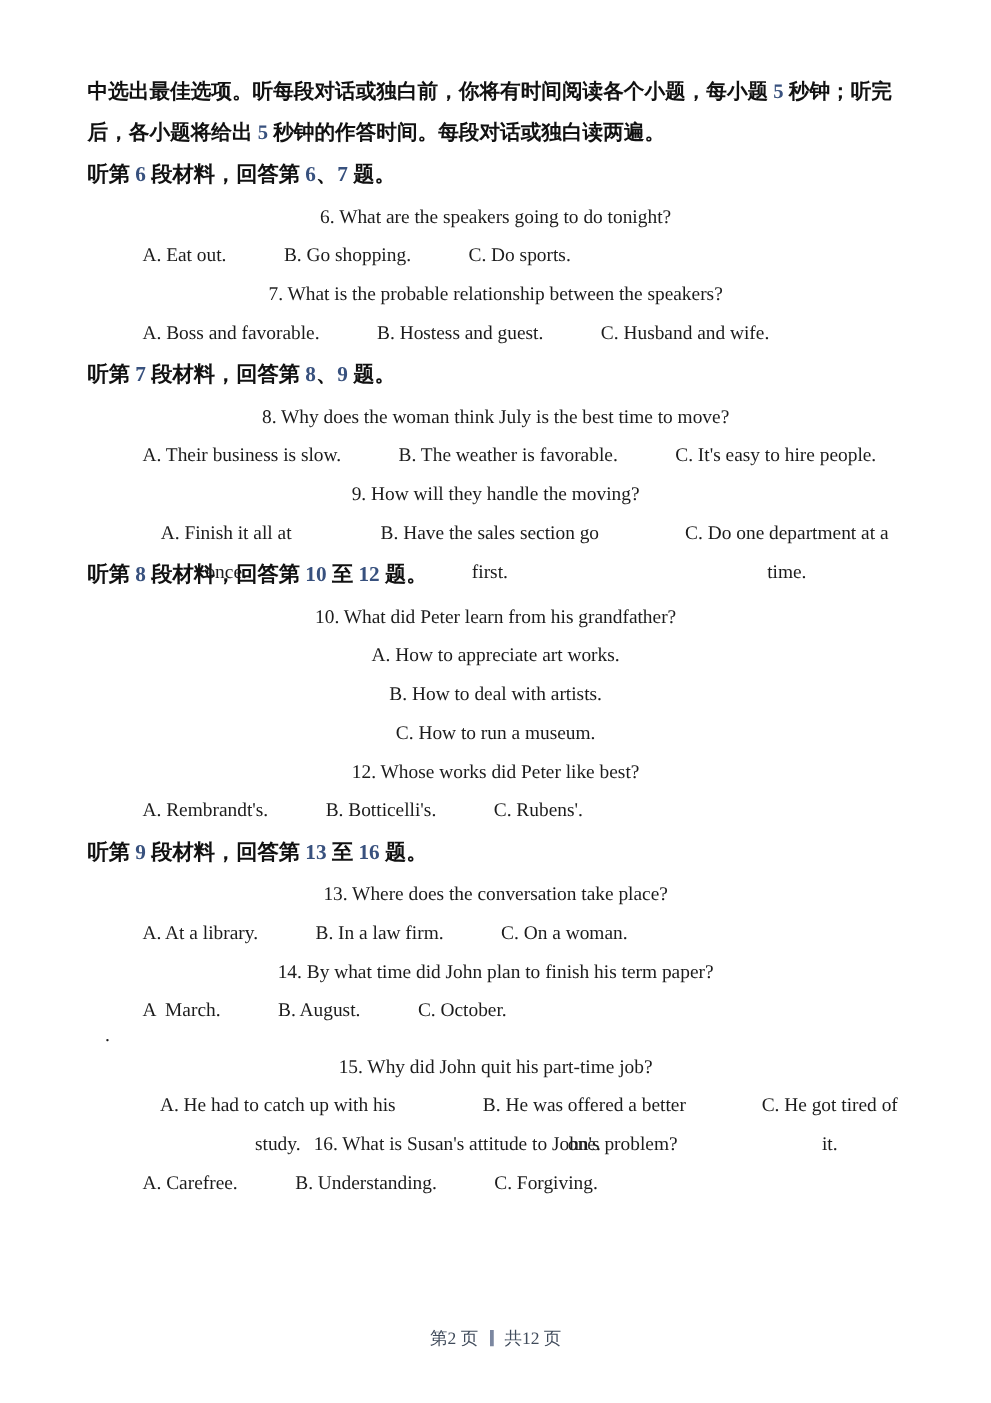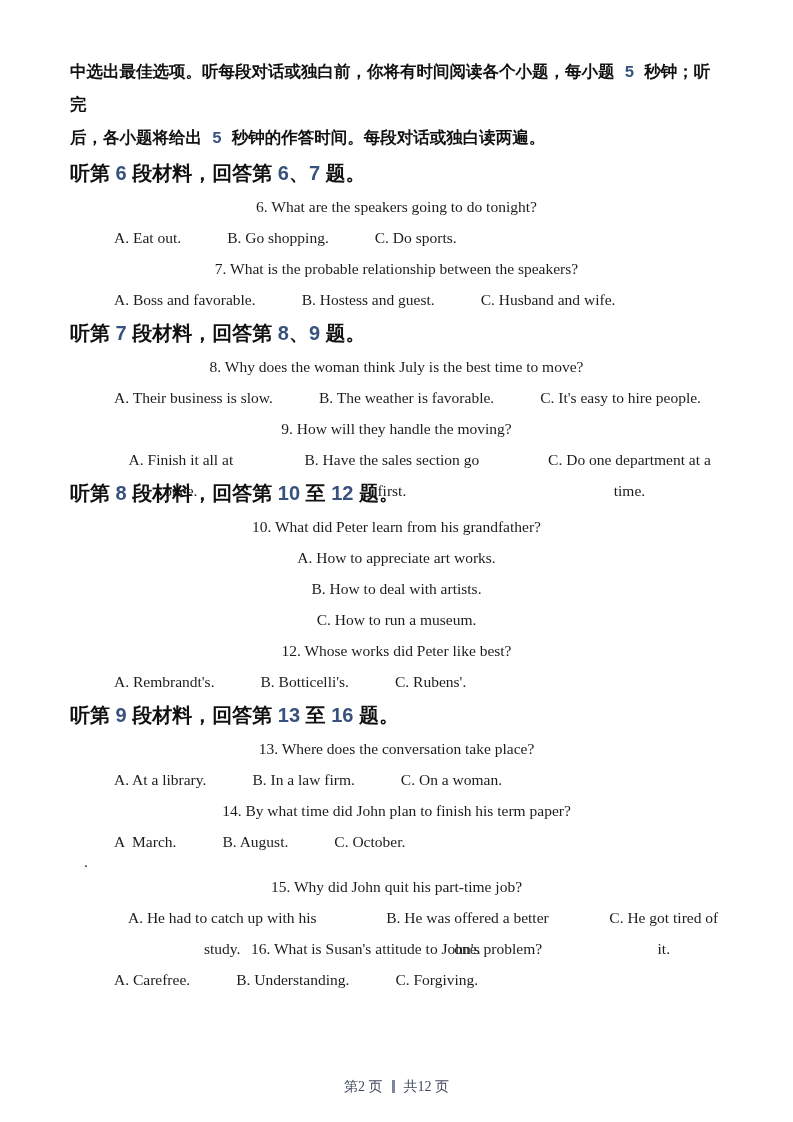--- a/index.html
+++ b/index.html
@@ -10,32 +10,32 @@
     position: relative;
     font-family: "Liberation Serif", "DejaVu Serif", serif;
     color: #1c1c1c;
   }
   .page {
     padding: 56px 70px 0 70px;
     width: 653px;
   }
   
   .intro-line {
-    font-family: Liberation Mono, monospace;
+    font-family: Liberation Serif, serif;
     font-weight: bold;
     font-size: 16.5px;
     line-height: 33px;
     color: #111111;
     white-space: pre-wrap;
   }
   
   .heading {
-    font-family: Liberation Sans, sans-serif;
+    font-family: Liberation Serif, serif;
     font-weight: bold;
-    font-size: 20px;
+    font-size: 17px;
     line-height: 36px;
     height: 36px;
     color: #111111;
     white-space: pre-wrap;
   }
   
   .num { color: #38517e; }
   
   .line {
     font-size: 15.5px;
@@ -53,21 +53,20 @@
     padding-left: 14px;
     font-size: 15.5px;
   }
   .footer {
     position: absolute;
     left: 0; right: 0;
     top: 1062px;
     text-align: center;
     font-size: 14px;
     color: #3f4a5a;
-    margin-top: 16px;
   }
   .footer .sep {
     display: inline-block;
     width: 3px; height: 13px;
     background: #7b87a0;
     margin: 0 9px -2px 9px;
   }
 </style>
 </head>
 <body>

